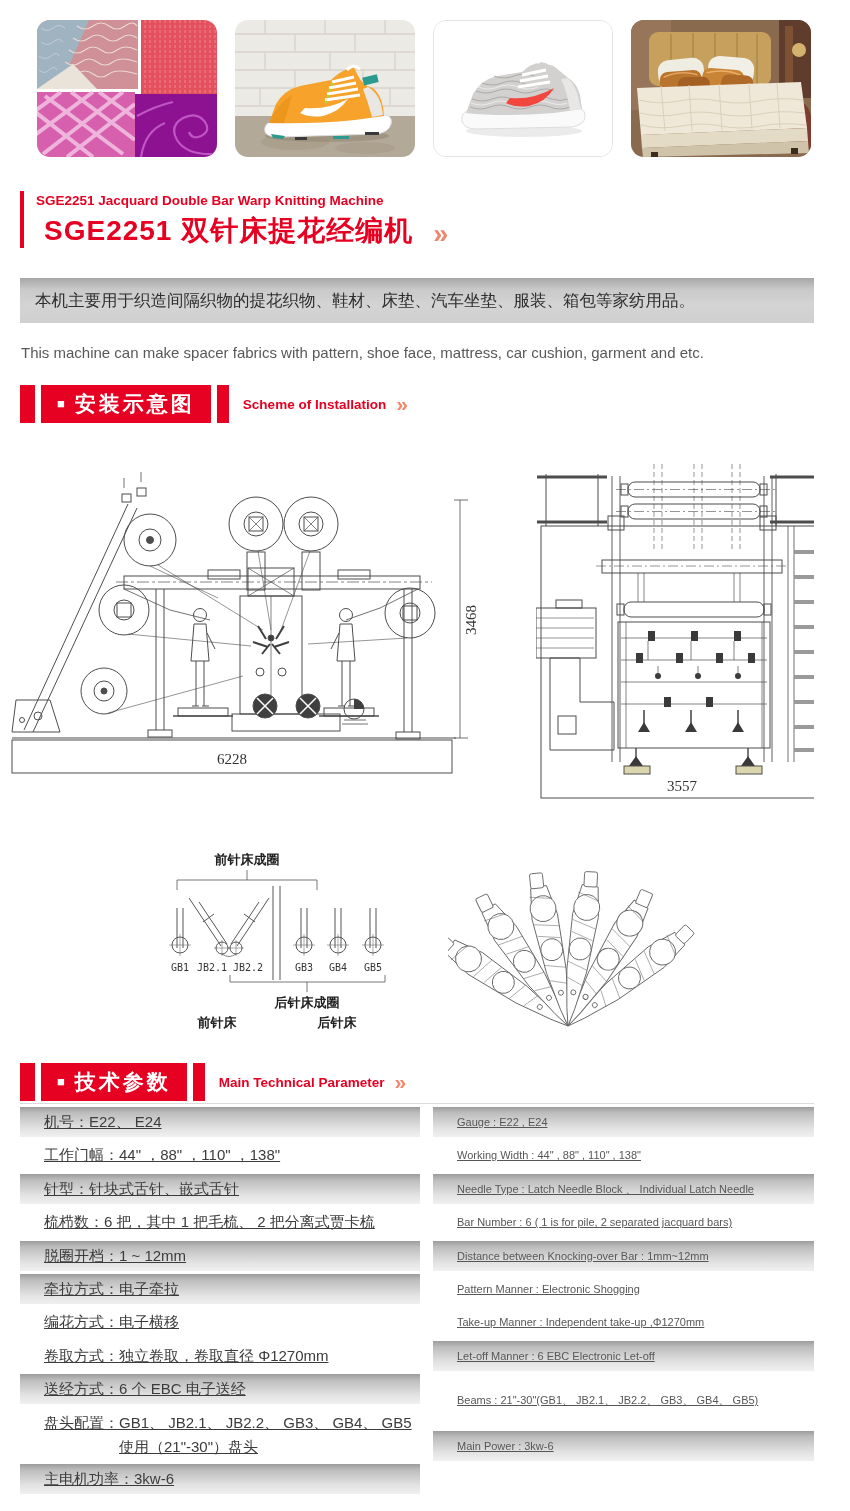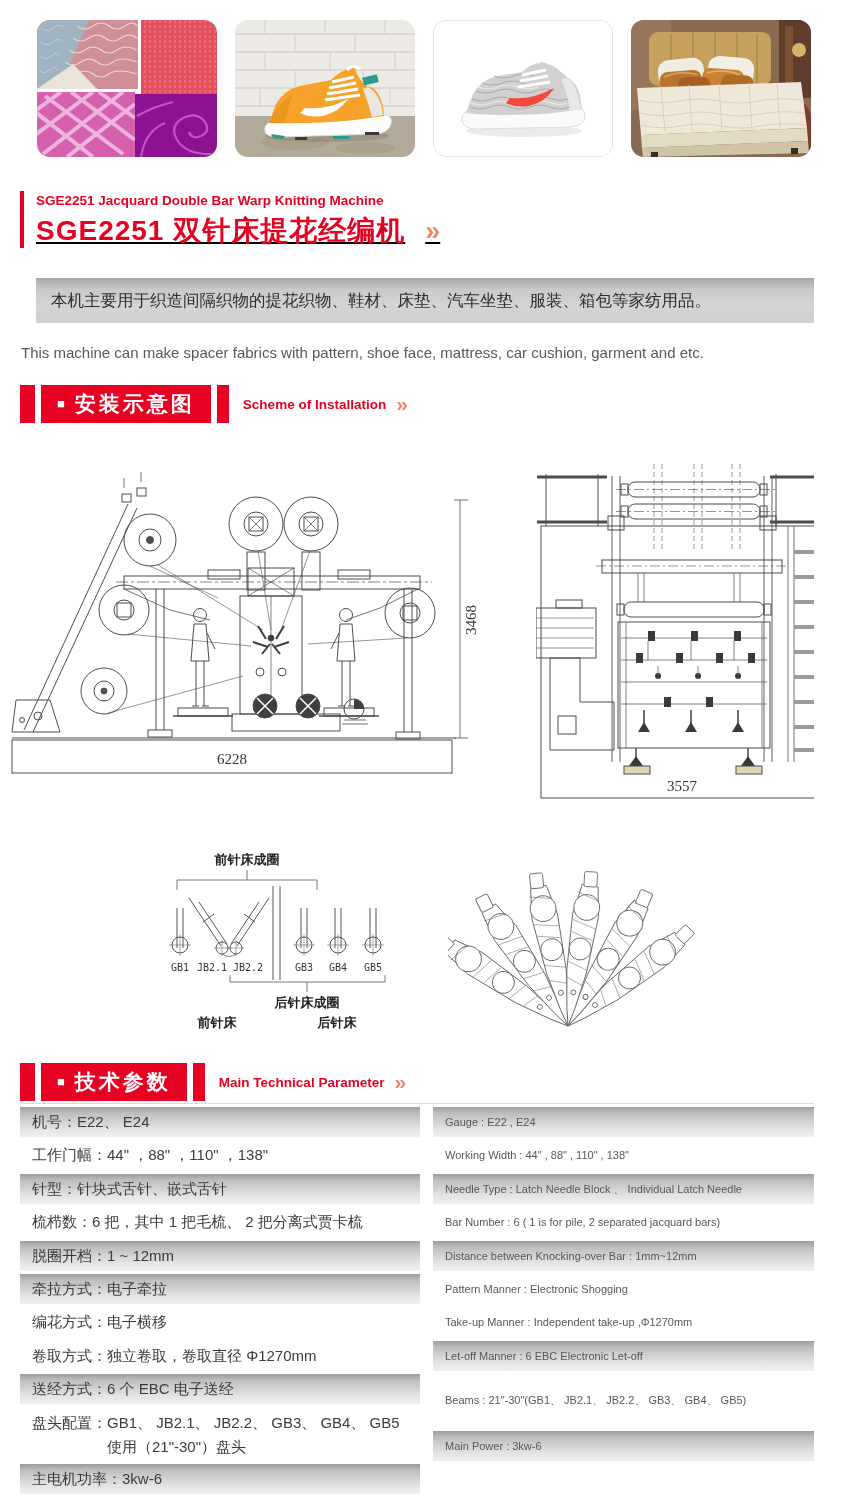--- a/index.html
+++ b/index.html
@@ -5,25 +5,25 @@
   html,body{margin:0;padding:0;background:#fff;}
   .page{position:relative;width:814px;height:1511px;background:#fff;overflow:hidden;
         font-family:"Liberation Sans","DejaVu Sans",sans-serif;}
   .photo{position:absolute;top:20px;width:180px;height:137px;border-radius:13px;overflow:hidden;background:#fff;}
   .photo svg{display:block;}
   .photo.bordered{border:1px solid #e3e3e3;box-sizing:border-box;}
 
   
   .title-accent{position:absolute;left:20px;top:191px;width:4px;height:57px;background:#e60021;}
   .title-en{position:absolute;left:36px;top:193px;font-size:13.5px;font-weight:bold;color:#e60021;}
-  .title-row{position:absolute;left:36px;top:212px;display:flex;align-items:flex-start;text-decoration:underline;}
+  .title-row{position:absolute;left:44px;top:212px;display:flex;align-items:flex-end;}
   .title-zh{font-size:28px;font-weight:bold;color:#e60021;letter-spacing:1px;}
   .title-arrow{font-size:27px;font-weight:bold;color:#f0876a;margin-left:20px;margin-top:4px;}
 
-  .intro-zh{position:absolute;left:36px;top:278px;width:795px;height:45px;line-height:45px;
+  .intro-zh{position:absolute;left:20px;top:278px;width:795px;height:45px;line-height:45px;
             padding-left:15px;font-size:16.5px;color:#2e2e2e;
             background:linear-gradient(180deg,#a6a6a6 0%,#c9c9c9 25%,#d4d4d4 60%,#cfcfcf 100%);}
   .intro-en{position:absolute;left:21px;top:344px;font-size:15px;color:#585858;}
 
   .section-header{position:absolute;left:20px;display:flex;align-items:center;height:38px;}
   .cap{width:15px;height:38px;background:#e60021;margin-right:6px;flex:0 0 auto;}
   .cap2{width:12px;height:38px;background:#e60021;margin-left:6px;flex:0 0 auto;}
   .badge-main{height:38px;line-height:38px;background:#e60021;color:#fff;font-weight:bold;
               font-size:21px;letter-spacing:3px;padding:0 16px;white-space:nowrap;display:flex;align-items:center;}
   .badge-sq{font-size:13px;margin-right:10px;letter-spacing:0;}
@@ -32,22 +32,22 @@
 
   svg.draw{position:absolute;}
   .dim{font-family:"Liberation Serif","DejaVu Serif",serif;font-size:15px;fill:#333;}
   .cnlabel{font-family:"Liberation Sans","DejaVu Sans",sans-serif;font-size:13px;font-weight:bold;fill:#222;}
   .gblabel{font-family:"DejaVu Sans Mono",monospace;font-size:10px;fill:#333;}
 
   .table-topline{position:absolute;left:20px;top:1103px;width:815px;height:0;border-top:1px solid #dcdcdc;}
   .pcol{position:absolute;top:1107px;}
   .pcol.left{left:20px;width:400px;}
   .pcol.right{left:433px;width:402px;}
-  .prow{height:30px;line-height:30px;margin-bottom:3.4px;padding-left:12px;font-size:15px;color:#3c3c3c;
-        white-space:nowrap;overflow:hidden;}
+  .prow{height:30px;line-height:30px;margin-bottom:3.4px;padding-left:24px;font-size:15px;color:#3c3c3c;
+        white-space:nowrap;overflow:hidden;text-decoration:underline;}
   .pcol.right .prow{font-size:11px;color:#575757;}
   .prow.shaded{background:linear-gradient(180deg,#9c9c9c 0%,#bdbdbd 20%,#e3e3e3 72%,#f0f0f0 100%);}
   .prow.two{height:50px;line-height:24px;padding-top:3px;box-sizing:content-box;}
   .prow.two .l1,.prow.two .l2{display:block;}
   .prow.two .l2{padding-left:75px;}
   .prow.tall{height:53px;line-height:53px;}
 </style>
 </head>
 <body>
 

